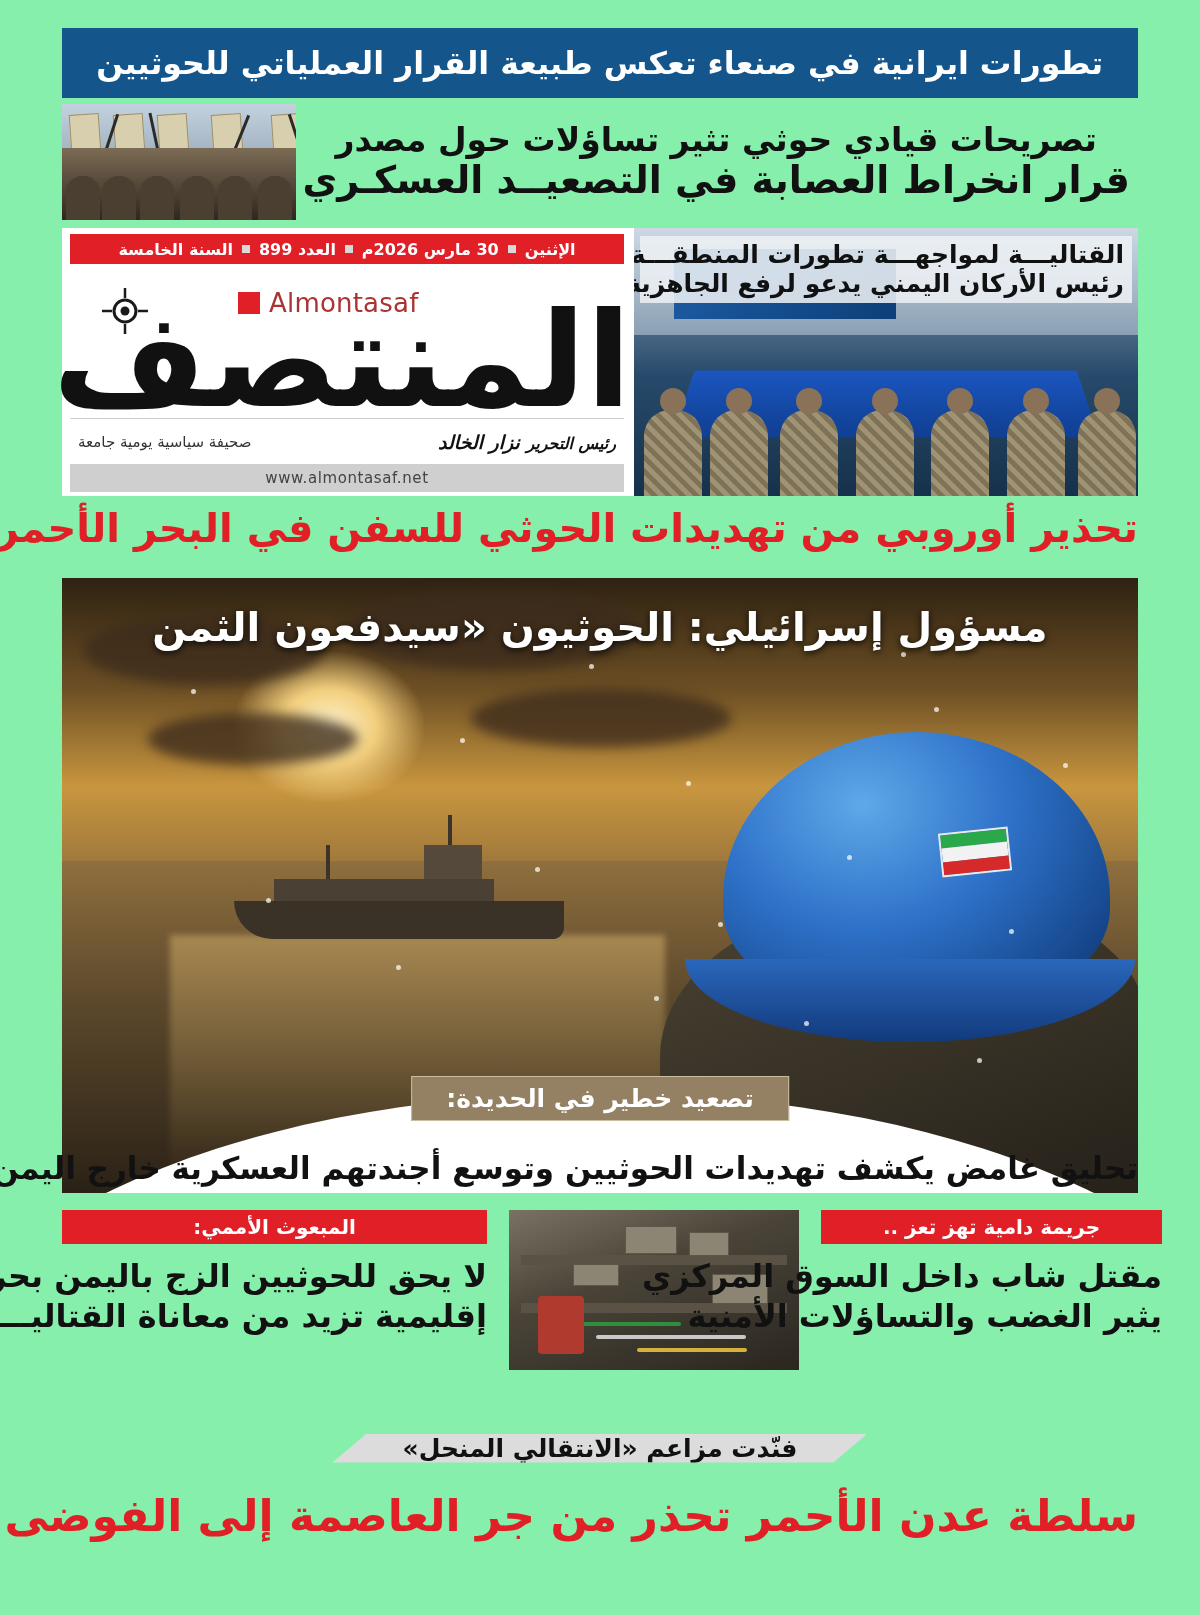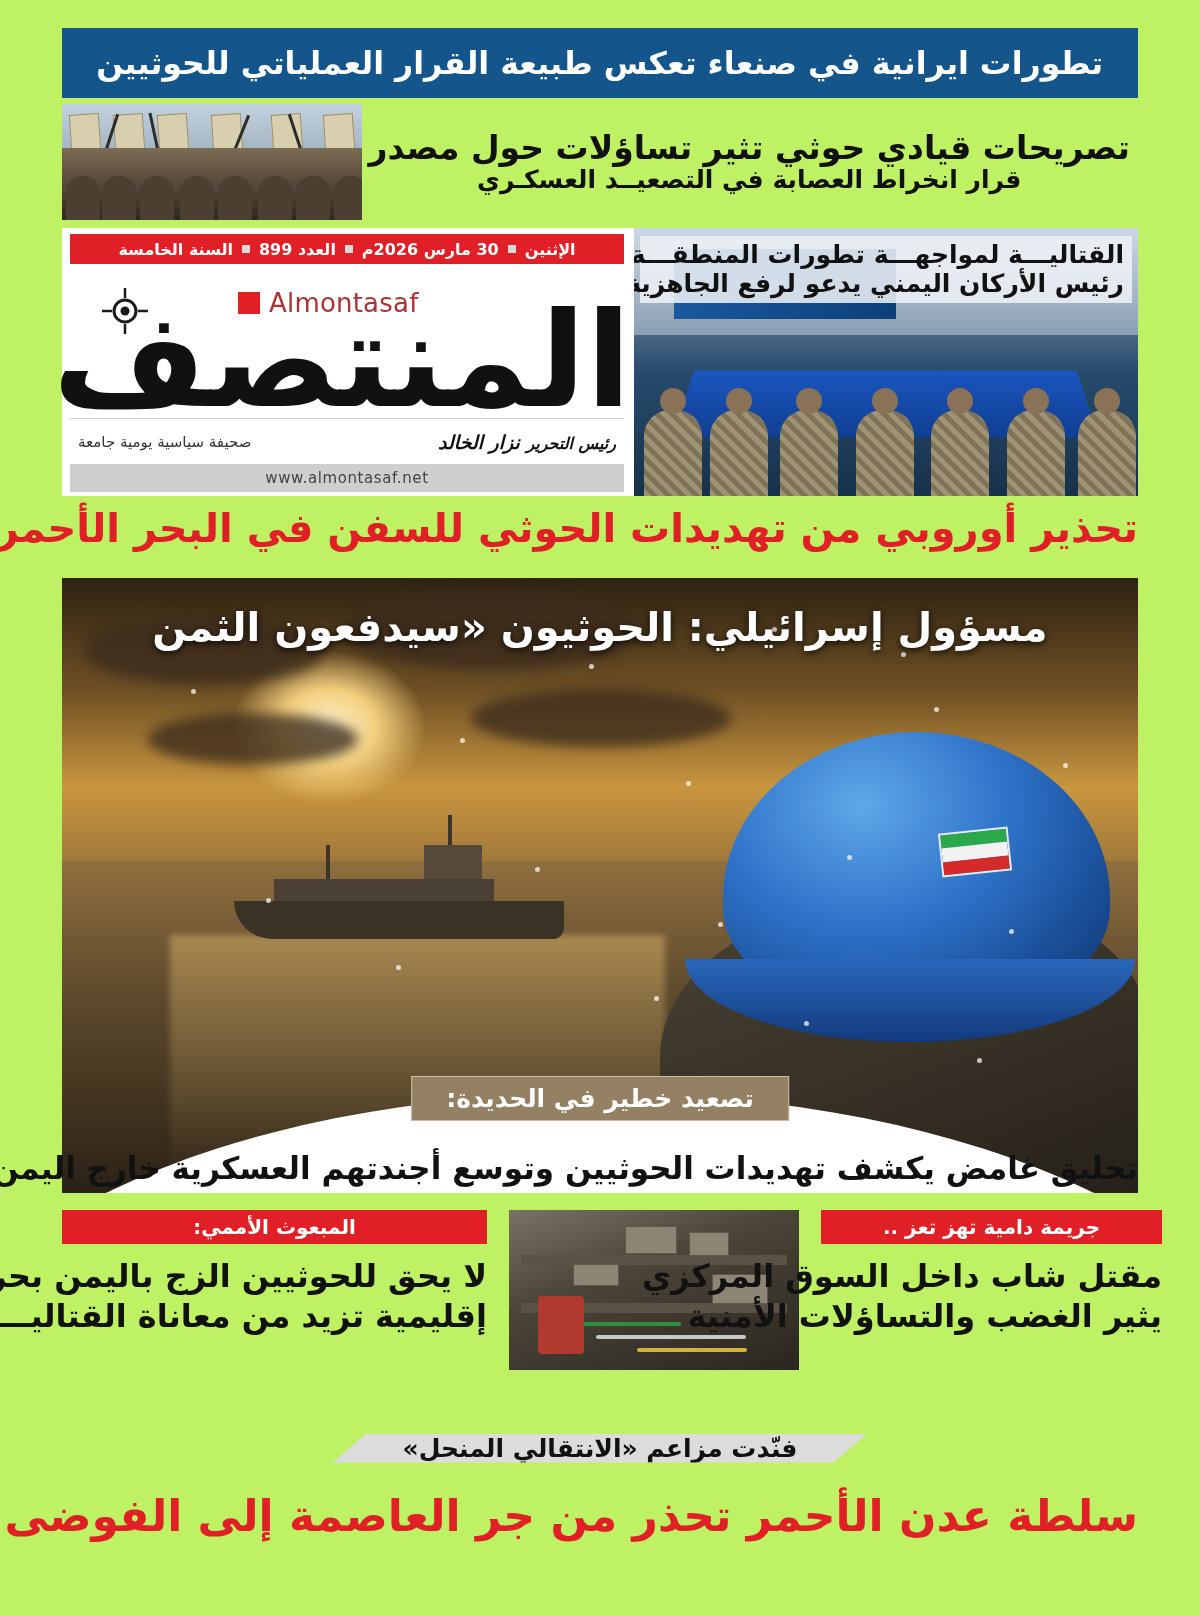--- a/index.html
+++ b/index.html
@@ -6,21 +6,21 @@
   * { box-sizing: border-box; margin: 0; padding: 0; }
   html, body {
     width: 1200px; height: 1615px;
     background: #ffffff;
     font-family: "DejaVu Sans", "Liberation Sans", sans-serif;
     overflow: hidden;
   }
   .page {
     position: relative;
     width: 1200px; height: 1615px;
-    background: #bef264;
+    background: #86efac;
     padding: 0;
   }
 
   
   .top-banner {
     position: absolute;
     left: 62px; top: 28px; width: 1076px; height: 70px;
     background: #14568c;
     display: flex; align-items: center; justify-content: center;
     overflow: hidden;
@@ -49,21 +49,21 @@
   .row2-headline {
     flex: 1; padding-left: 6px; padding-right: 8px;
     display: flex; flex-direction: column; justify-content: center;
     direction: rtl;
   }
   .row2-headline .l1 {
     font-size: 33px; font-weight: bold; color: #111; line-height: 1.12;
     text-align: center; white-space: nowrap;
   }
   .row2-headline .l2 {
-    font-size: 25px; font-weight: bold; color: #111; line-height: 1.12;
+    font-size: 38px; font-weight: bold; color: #111; line-height: 1.12;
     text-align: center; white-space: nowrap; letter-spacing: 1px;
   }
 
   
   .crowd { position: absolute; inset: 0; }
   .crowd .sky { position:absolute; left:0; right:0; top:0; height:46%;
     background: linear-gradient(180deg,#c3d2de,#9fb0bf); }
   .crowd .flagrow { position:absolute; left:0; right:0; top:4px; height:56px; }
   .crowd .flagrow i {
     position:absolute; width:30px; height:38px; background:#d8cfae;

